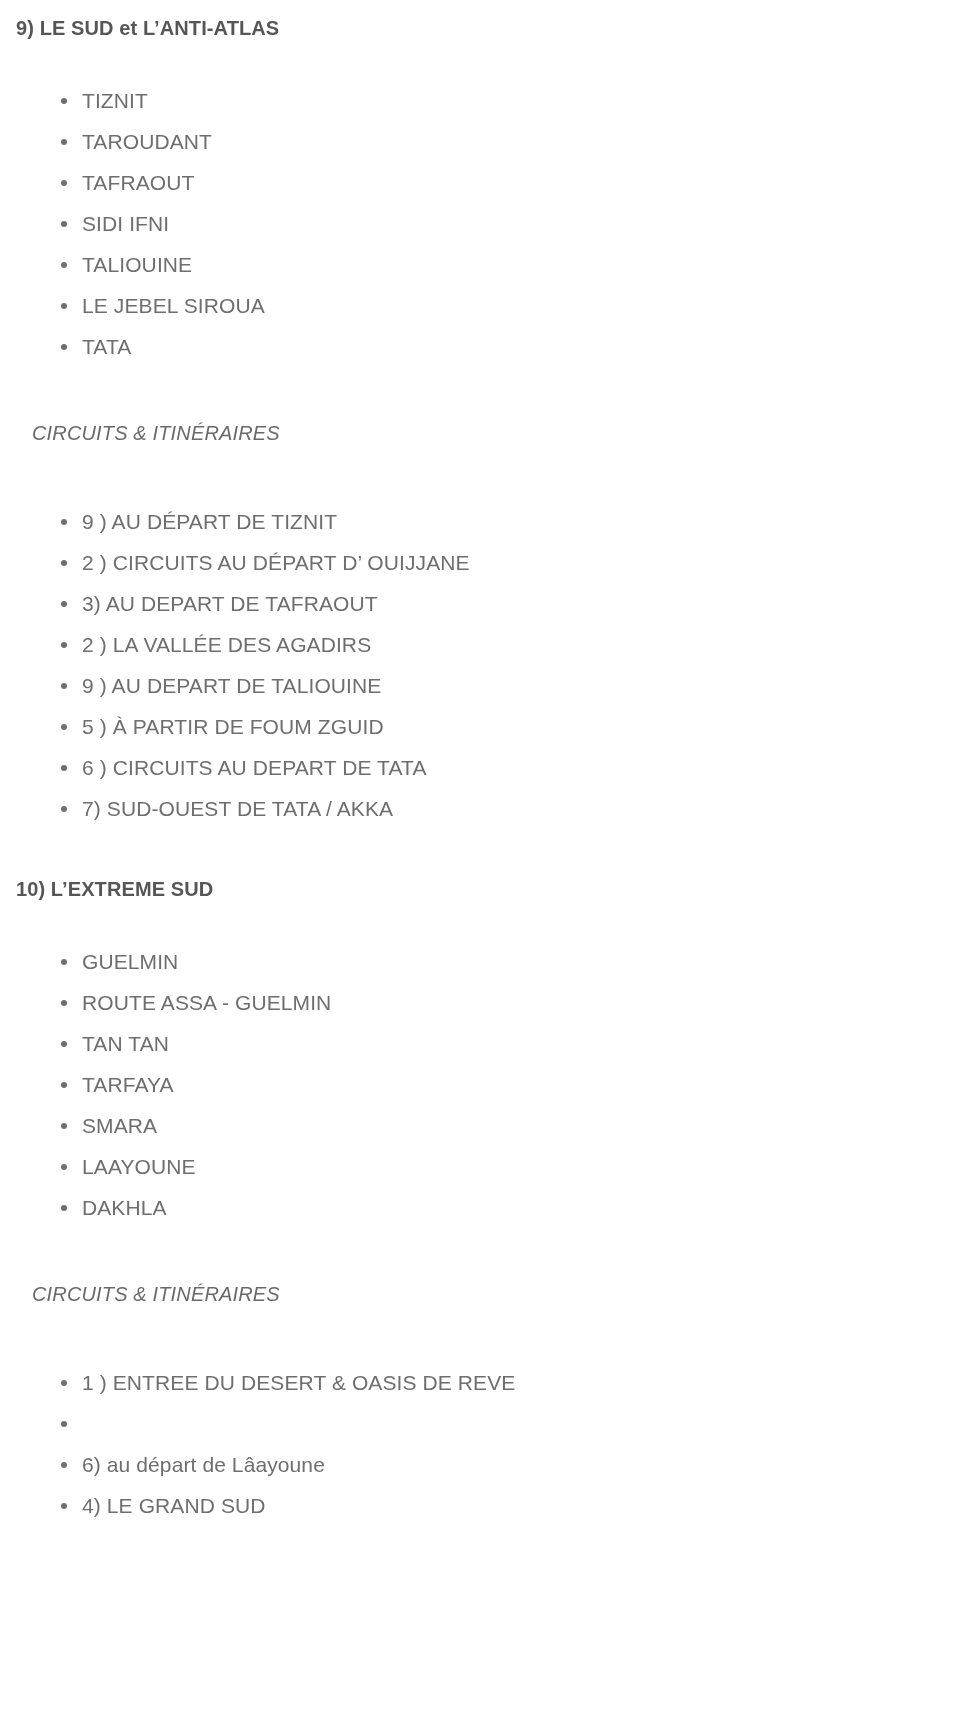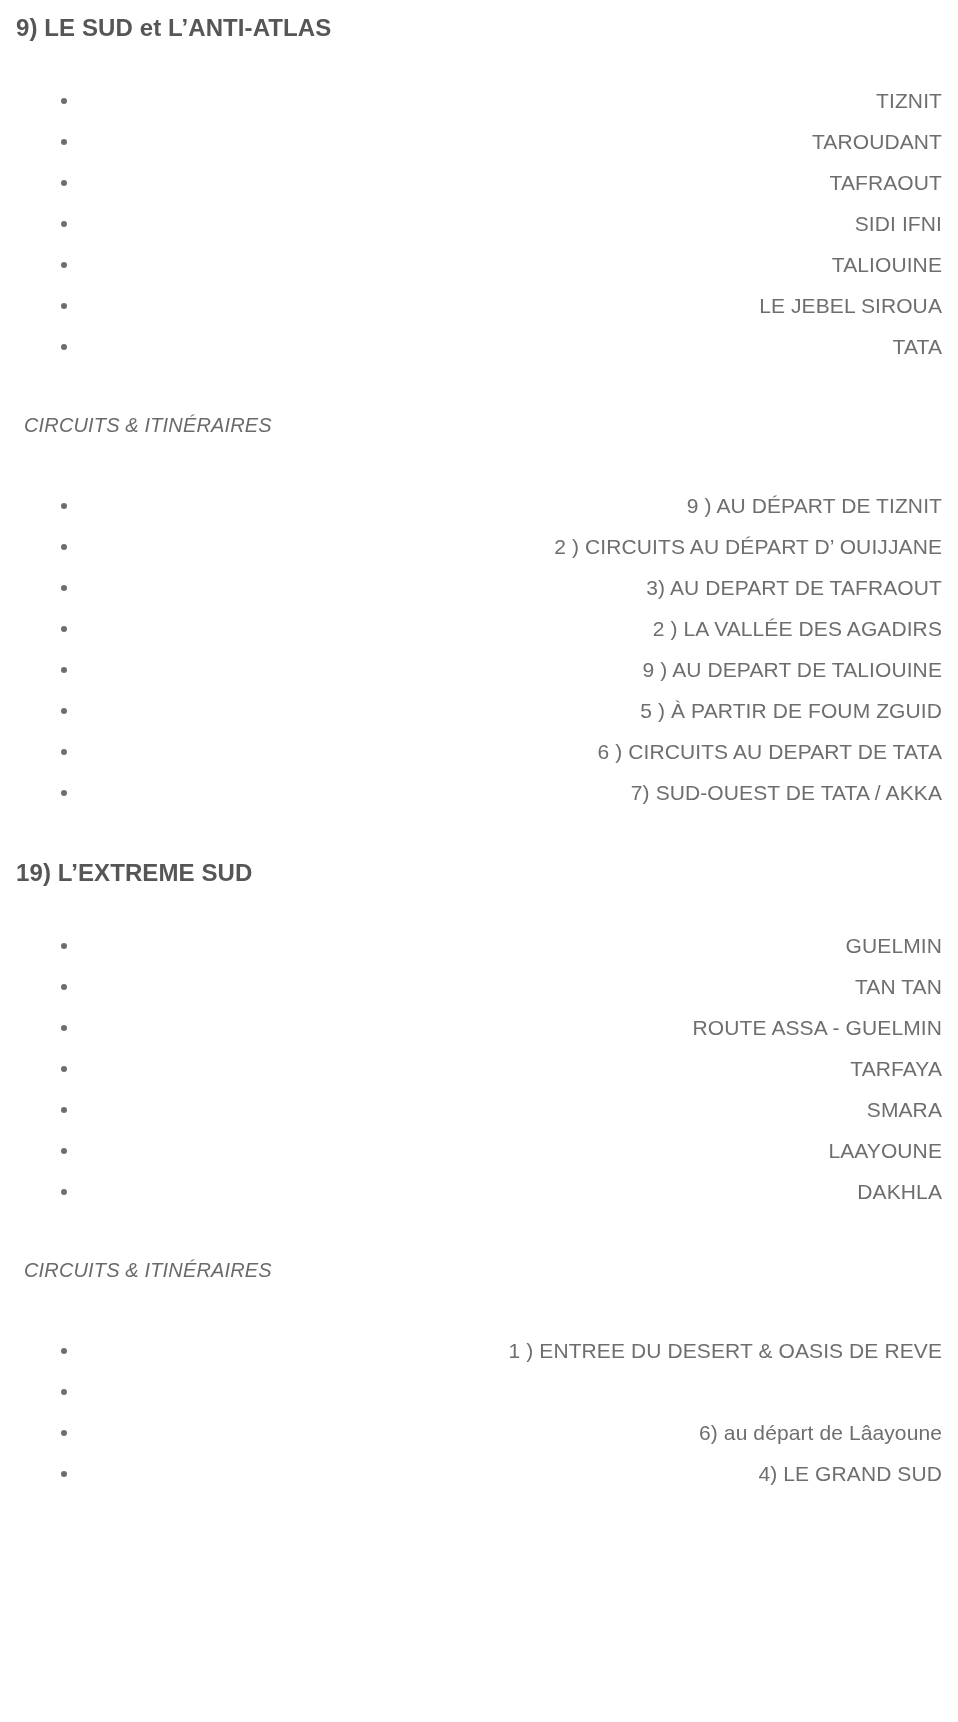--- a/index.html
+++ b/index.html
@@ -16,43 +16,42 @@
   }
   .page {
     position: relative;
     width: 958px;
     height: 1722px;
     background: #ffffff;
     box-sizing: border-box;
     padding: 0 16px;
   }
   .section-heading {
-    font-size: 24px;
+    font-size: 20px;
     font-weight: bold;
     color: #565656;
     letter-spacing: 0.1px;
     line-height: 28px;
     margin: 0;
     padding: 0;
   }
   .sub-heading {
     font-size: 20px;
     font-style: italic;
     font-weight: normal;
     color: #6a6a6a;
     letter-spacing: 0.15px;
     line-height: 28px;
-    margin: 8px;
+    margin: 16px;
     padding: 0;
   }
   ul.bullets {
     list-style: none;
     margin: 0;
     padding: 0;
-    text-align: right;
   }
   ul.bullets > li {
     position: relative;
     font-size: 21px;
     font-weight: normal;
     color: #6e6e6e;
     line-height: 41px;
     height: 41px;
     padding-left: 66px;
     white-space: nowrap;
@@ -152,39 +151,39 @@
       <span>6 ) CIRCUITS AU DEPART DE TATA</span>
     </li>
     <li>
       <span class="bullet-dot"></span>
       <span>7) SUD-OUEST DE TATA / AKKA</span>
     </li>
   </ul>
 
   <div class="gap-before-heading"></div>
 
-  <h2 class="section-heading">19) L’EXTREME SUD</h2>
+  <h2 class="section-heading">10) L’EXTREME SUD</h2>
 
   <div class="gap-after-heading"></div>
 
   <ul class="bullets">
     <li>
       <span class="bullet-dot"></span>
       <span>GUELMIN</span>
     </li>
     <li>
       <span class="bullet-dot"></span>
+      <span>ROUTE ASSA - GUELMIN</span>
+    </li>
+    <li>
+      <span class="bullet-dot"></span>
       <span>TAN TAN</span>
     </li>
     <li>
       <span class="bullet-dot"></span>
-      <span>ROUTE ASSA - GUELMIN</span>
-    </li>
-    <li>
-      <span class="bullet-dot"></span>
       <span>TARFAYA</span>
     </li>
     <li>
       <span class="bullet-dot"></span>
       <span>SMARA</span>
     </li>
     <li>
       <span class="bullet-dot"></span>
       <span>LAAYOUNE</span>
     </li>

